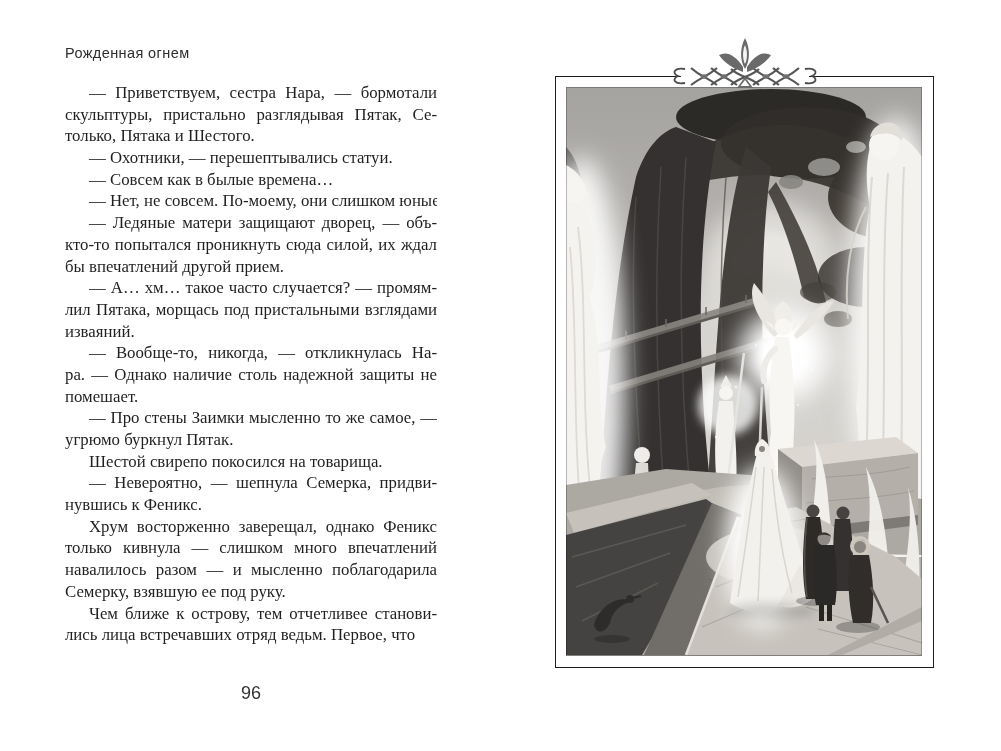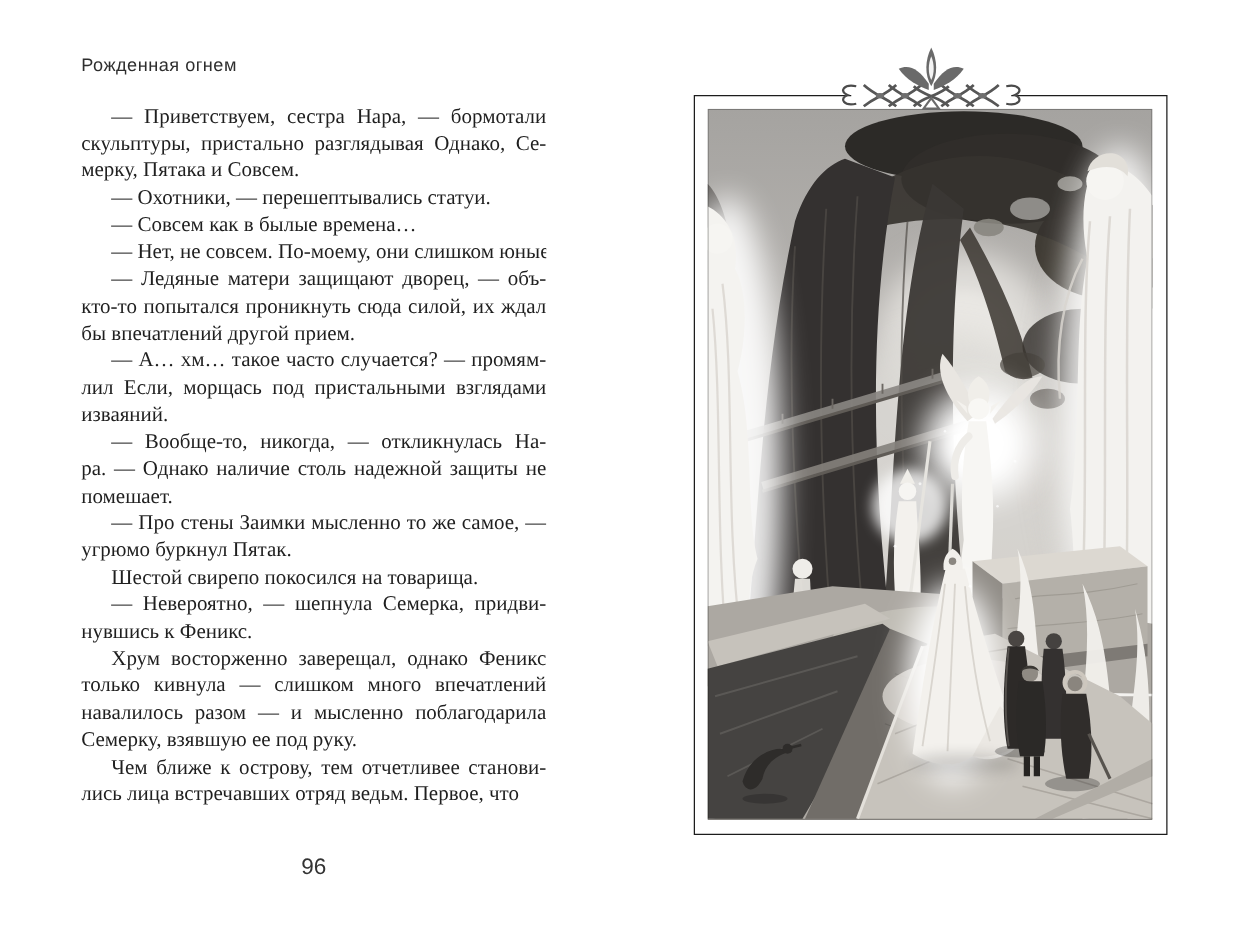--- a/index.html
+++ b/index.html
@@ -41,40 +41,40 @@
 <body>
 
 <div class="spread">
 
   <div>
     <div class="running-header">Рожденная огнем</div>
 
     <div class="text-col">
         <div class="para">
           <div class="line indent">— Приветствуем, сестра Нара, — бормотали</div>
-          <div class="line">скульптуры, пристально разглядывая Однако, Се-</div>
-          <div class="line last">мерку, Пятака и Совсем.</div>
+          <div class="line">скульптуры, пристально разглядывая Пятак, Се-</div>
+          <div class="line last">только, Пятака и Шестого.</div>
         </div>
         <div class="para">
           <div class="line last indent">— Охотники, — перешептывались статуи.</div>
         </div>
         <div class="para">
           <div class="line last indent">— Совсем как в былые времена…</div>
         </div>
         <div class="para">
           <div class="line last indent">— Нет, не совсем. По-моему, они слишком юные.</div>
         </div>
         <div class="para">
           <div class="line indent">— Ледяные матери защищают дворец, — объ-</div>
           <div class="line">кто-то попытался проникнуть сюда силой, их ждал</div>
           <div class="line last">бы впечатлений другой прием.</div>
         </div>
         <div class="para">
           <div class="line indent">— А… хм… такое часто случается? — промям-</div>
-          <div class="line">лил Если, морщась под пристальными взглядами</div>
+          <div class="line">лил Пятака, морщась под пристальными взглядами</div>
           <div class="line last">изваяний.</div>
         </div>
         <div class="para">
           <div class="line indent">— Вообще-то, никогда, — откликнулась На-</div>
           <div class="line">ра. — Однако наличие столь надежной защиты не</div>
           <div class="line last">помешает.</div>
         </div>
         <div class="para">
           <div class="line indent">— Про стены Заимки мысленно то же самое, —</div>
           <div class="line last">угрюмо буркнул Пятак.</div>

